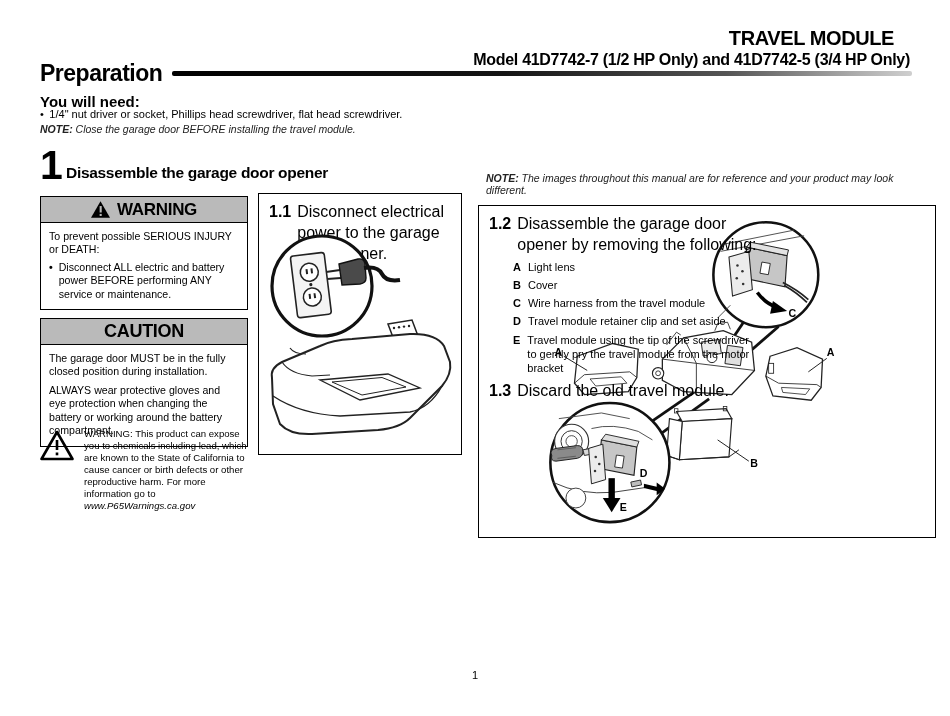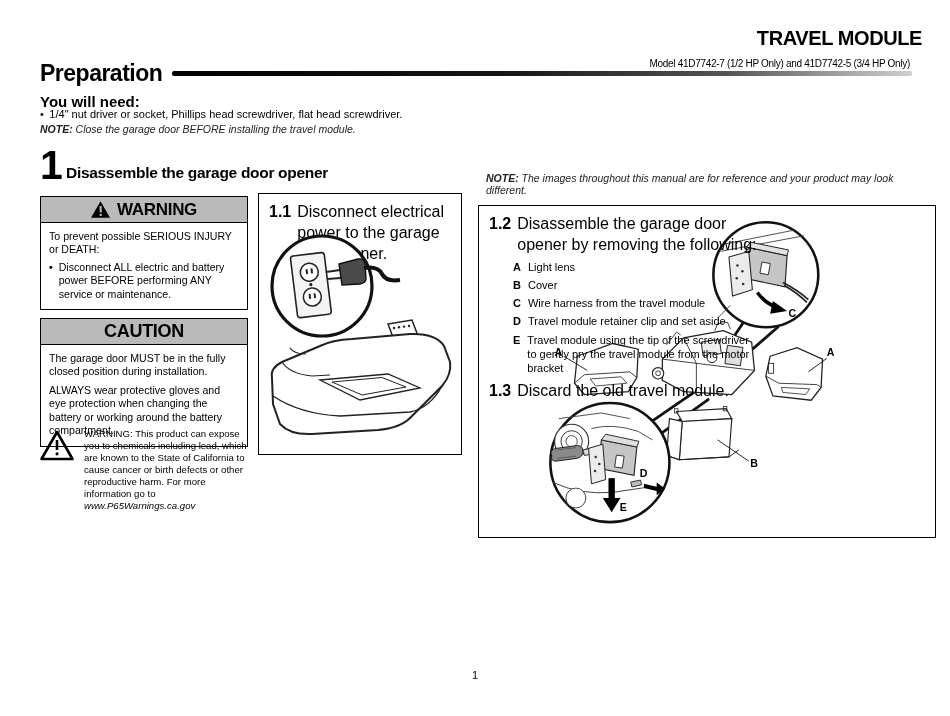--- a/index.html
+++ b/index.html
@@ -2,22 +2,22 @@
 <html><head>
 <meta charset="utf-8">
 <style>
   * { margin:0; padding:0; box-sizing:border-box; }
   html,body { background:#fff; }
   .page {
     position:relative; width:950px; height:716px; background:#ffffff;
     font-family:"Liberation Sans", sans-serif; color:#000; overflow:hidden;
   }
   
-  .hdr-title { position:absolute; top:27px; right:28px; font-size:20px; font-weight:bold; letter-spacing:-0.4px; }
-  .hdr-model { position:absolute; top:51px; right:40px; font-size:10px; font-weight:normal; letter-spacing:-0.3px;margin-top:7px; }
+  .hdr-title { position:absolute; top:27px; right:56px; font-size:20px; font-weight:bold; letter-spacing:-0.4px; }
+  .hdr-model { position:absolute; top:51px; right:40px; font-size:16px; font-weight:bold; letter-spacing:-0.3px; }
   .prep-row { position:absolute; top:60px; left:40px; right:38px; display:flex; align-items:center; gap:10px; }
   .prep-title { font-size:23px; font-weight:bold; letter-spacing:-0.5px; white-space:nowrap; }
   .prep-rule { flex:1; height:5px; background:linear-gradient(to right,#000 0%,#151515 45%,#555 75%,#aaa 92%,#cfcfcf 100%); border-radius:2px; }
   .you-need { position:absolute; top:93px; left:40px; font-size:15px; font-weight:bold; }
   .tools-line { position:absolute; top:108px; left:40px; font-size:11px; }
   .tools-line::before { content:"•\2002"; }
   .note-line { position:absolute; top:123px; left:40px; font-size:10.5px; font-style:italic; color:#222; }
   .note-label { font-weight:bold; }
   
   .step-num { position:absolute; top:146px; left:40px; font-size:41px; font-weight:bold; line-height:0.95; letter-spacing:-1px; }

